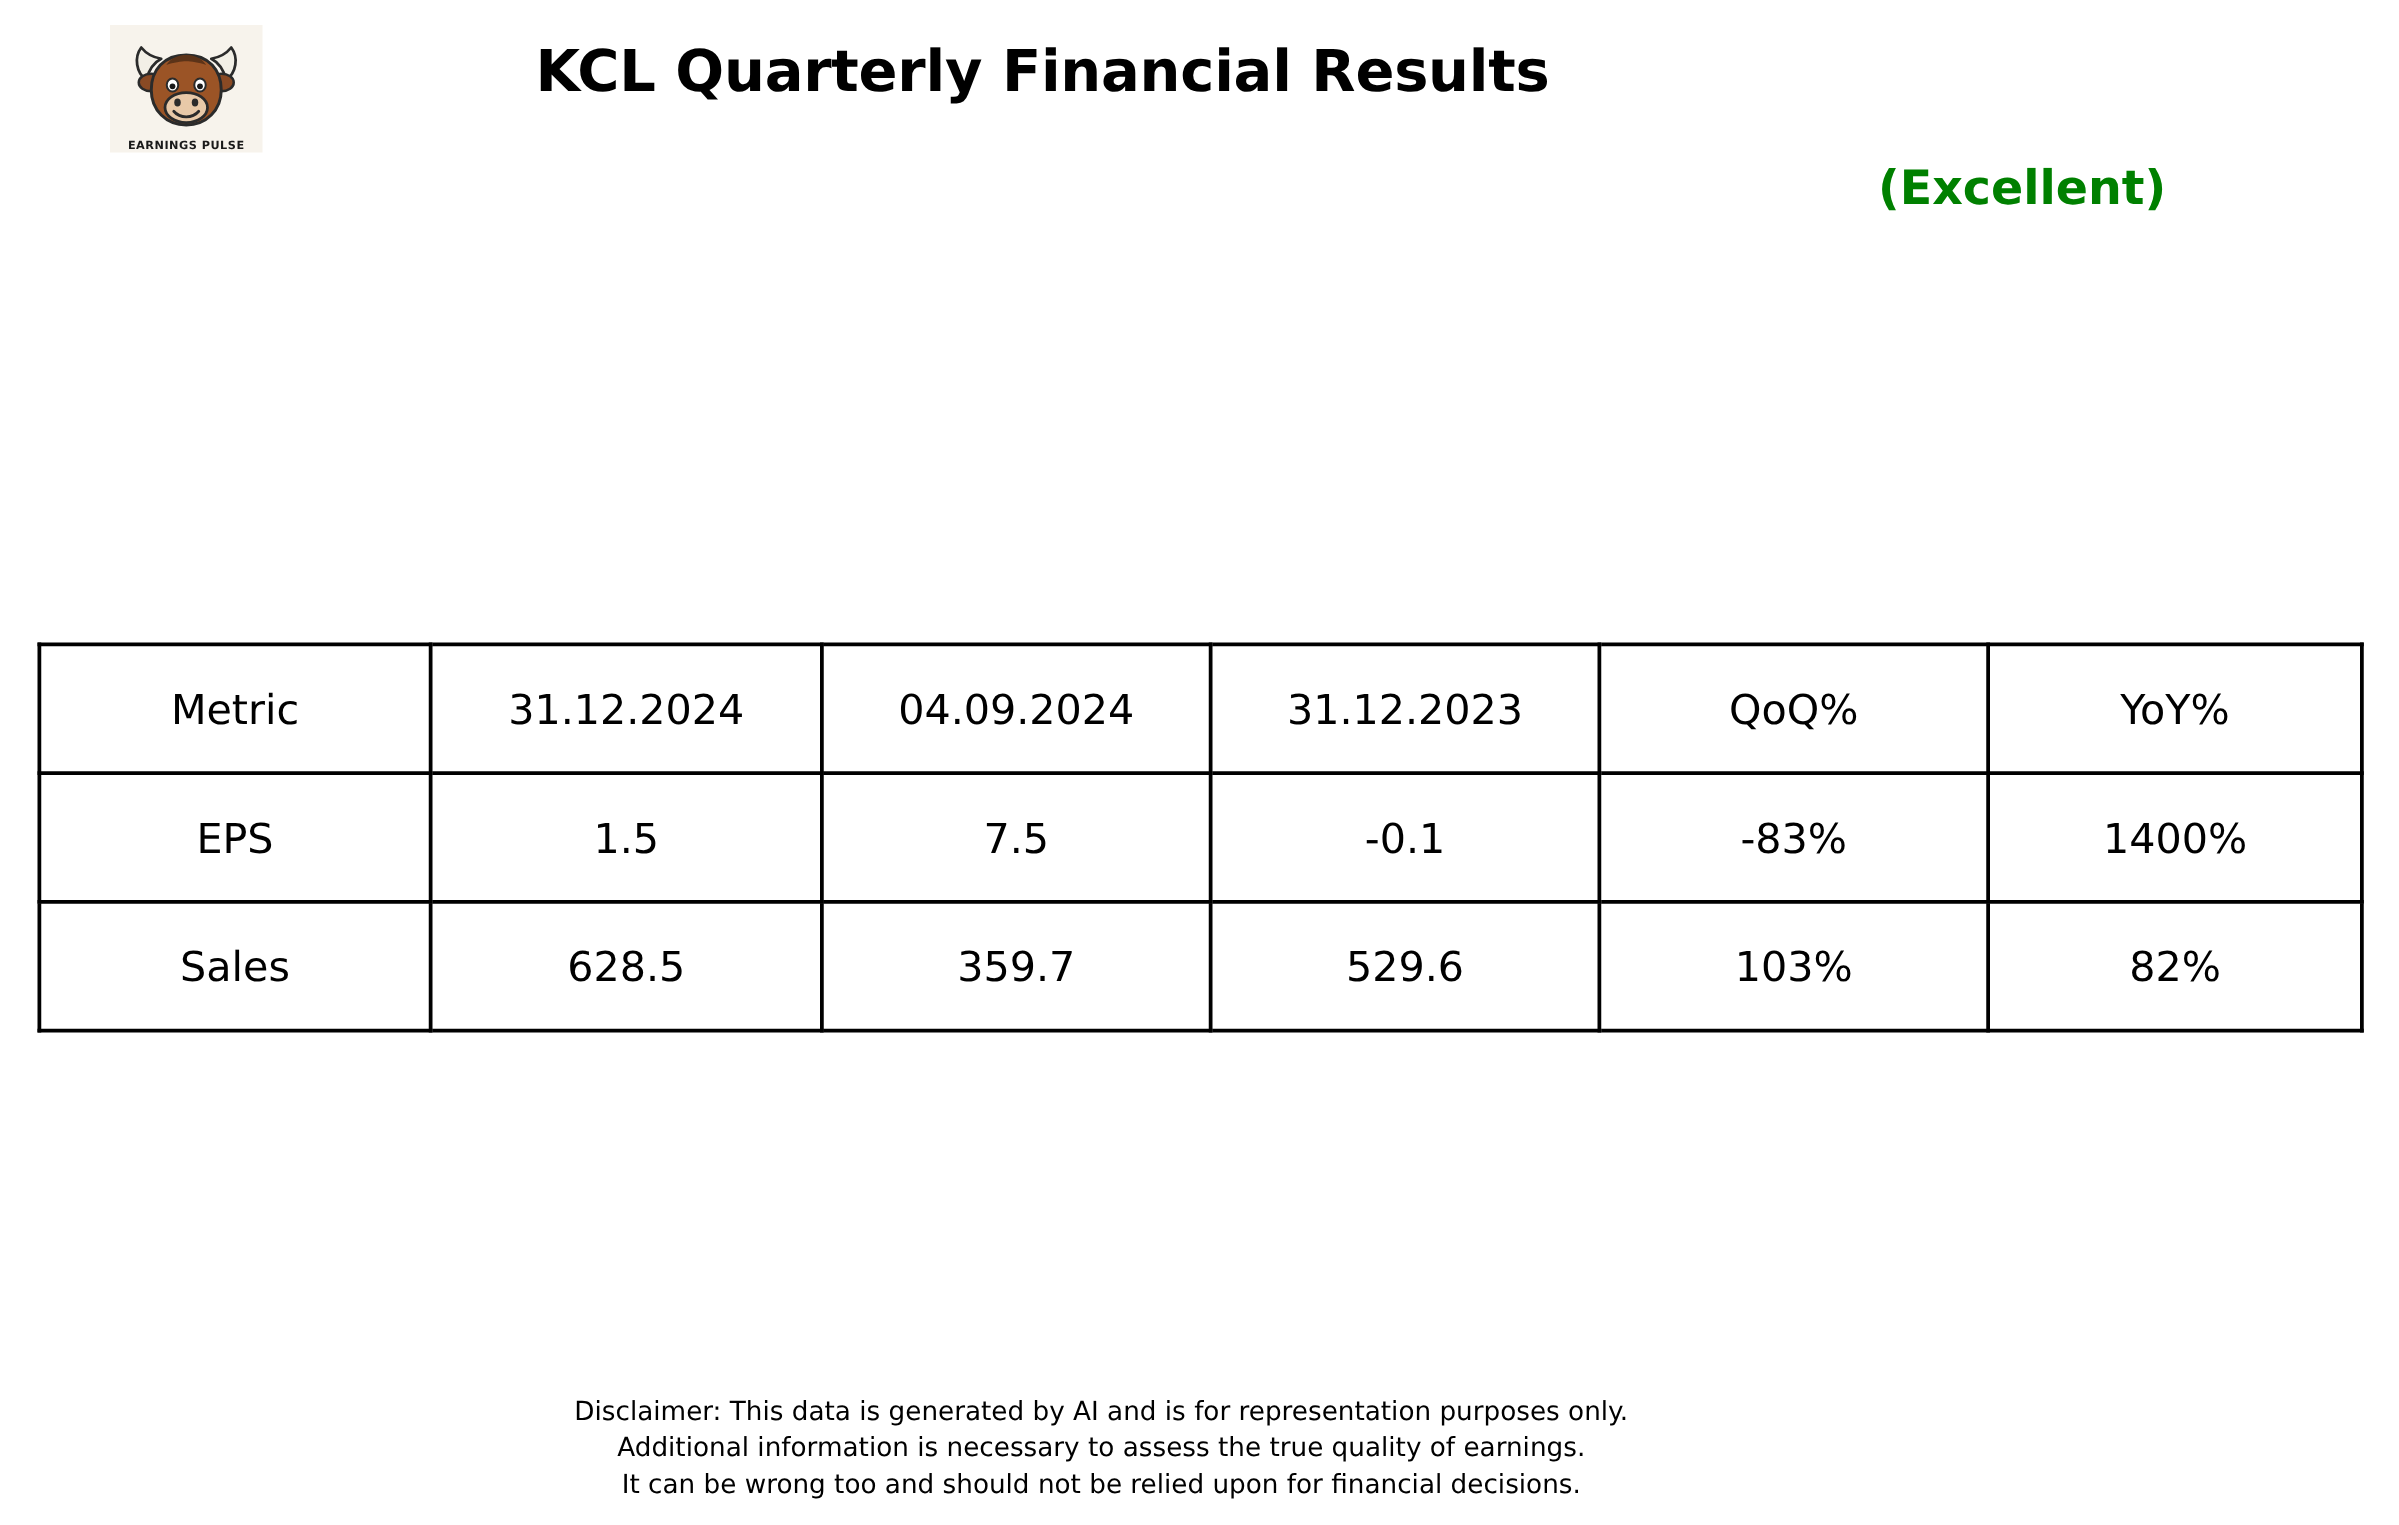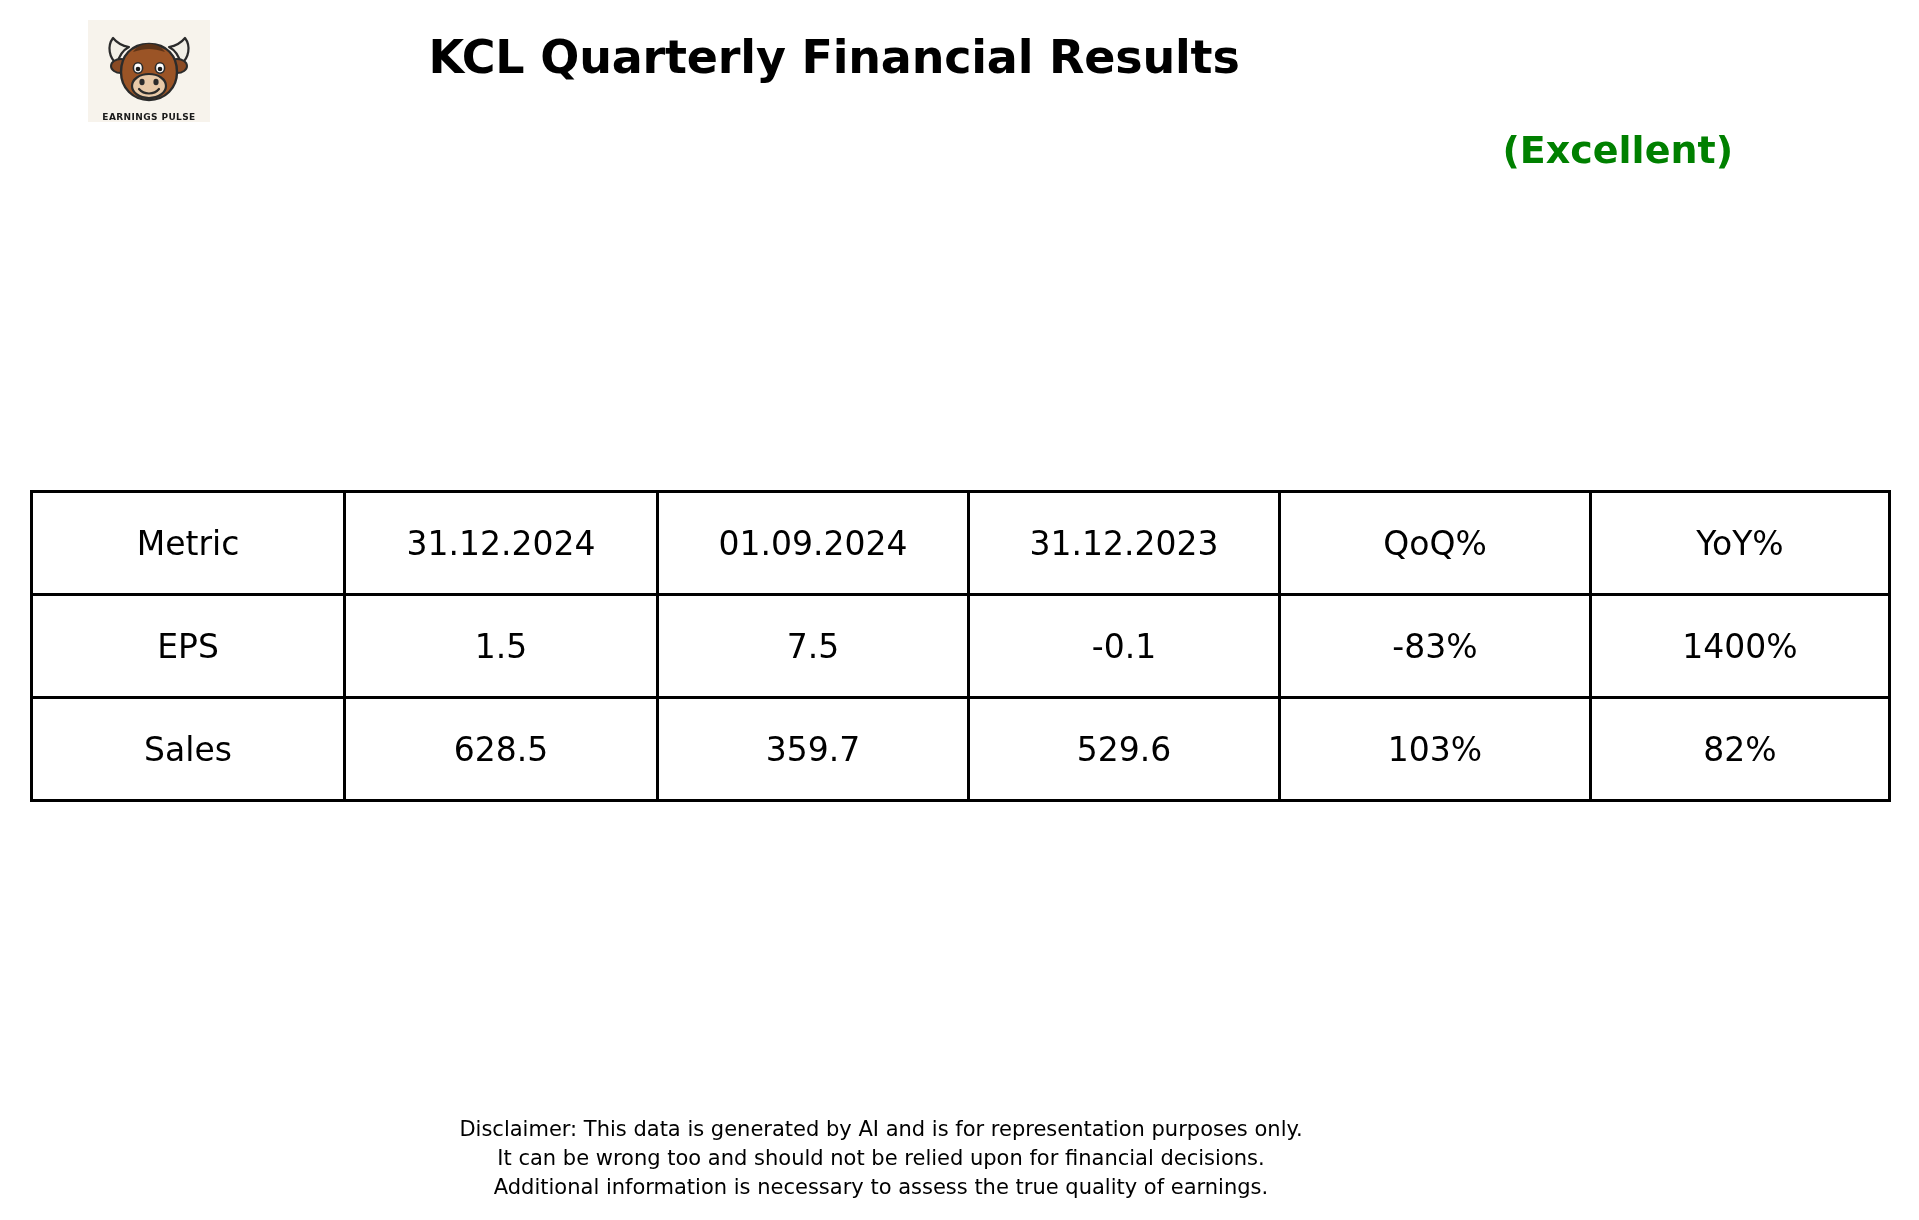--- a/index.html
+++ b/index.html
@@ -61,21 +61,21 @@
     text-align: right;
     font-size: 38px;
     font-weight: bold;
     color: #008000;
   }
 
   
   .table-wrap {
     position: absolute;
     left: 30px;
-    top: 490px;
+    top: 514px;
     width: 1858px;
   }
   table.fin {
     border-collapse: collapse;
     table-layout: fixed;
     width: 100%;
     border: 3px solid #000;
   }
   table.fin td {
     border: 3px solid #000;
@@ -151,21 +151,21 @@
         <col class="c1">
         <col class="c2">
         <col class="c3">
         <col class="c4">
         <col class="c5">
     </colgroup>
     <tbody>
       <tr>
         <td>Metric</td>
         <td>31.12.2024</td>
-        <td>01.09.2024</td>
+        <td>04.09.2024</td>
         <td>31.12.2023</td>
         <td>QoQ%</td>
         <td>YoY%</td>
       </tr>
       <tr>
         <td>EPS</td>
         <td>1.5</td>
         <td>7.5</td>
         <td>-0.1</td>
         <td class="neg">-83%</td>
@@ -178,15 +178,15 @@
         <td>529.6</td>
         <td class="pos">103%</td>
         <td class="pos">82%</td>
       </tr>
     </tbody>
   </table>
 </div>
 
 <div class="disclaimer">
   <div>Disclaimer: This data is generated by AI and is for representation purposes only.</div>
+  <div>Additional information is necessary to assess the true quality of earnings.</div>
   <div>It can be wrong too and should not be relied upon for financial decisions.</div>
-  <div>Additional information is necessary to assess the true quality of earnings.</div>
 </div>
 
 </body></html>

